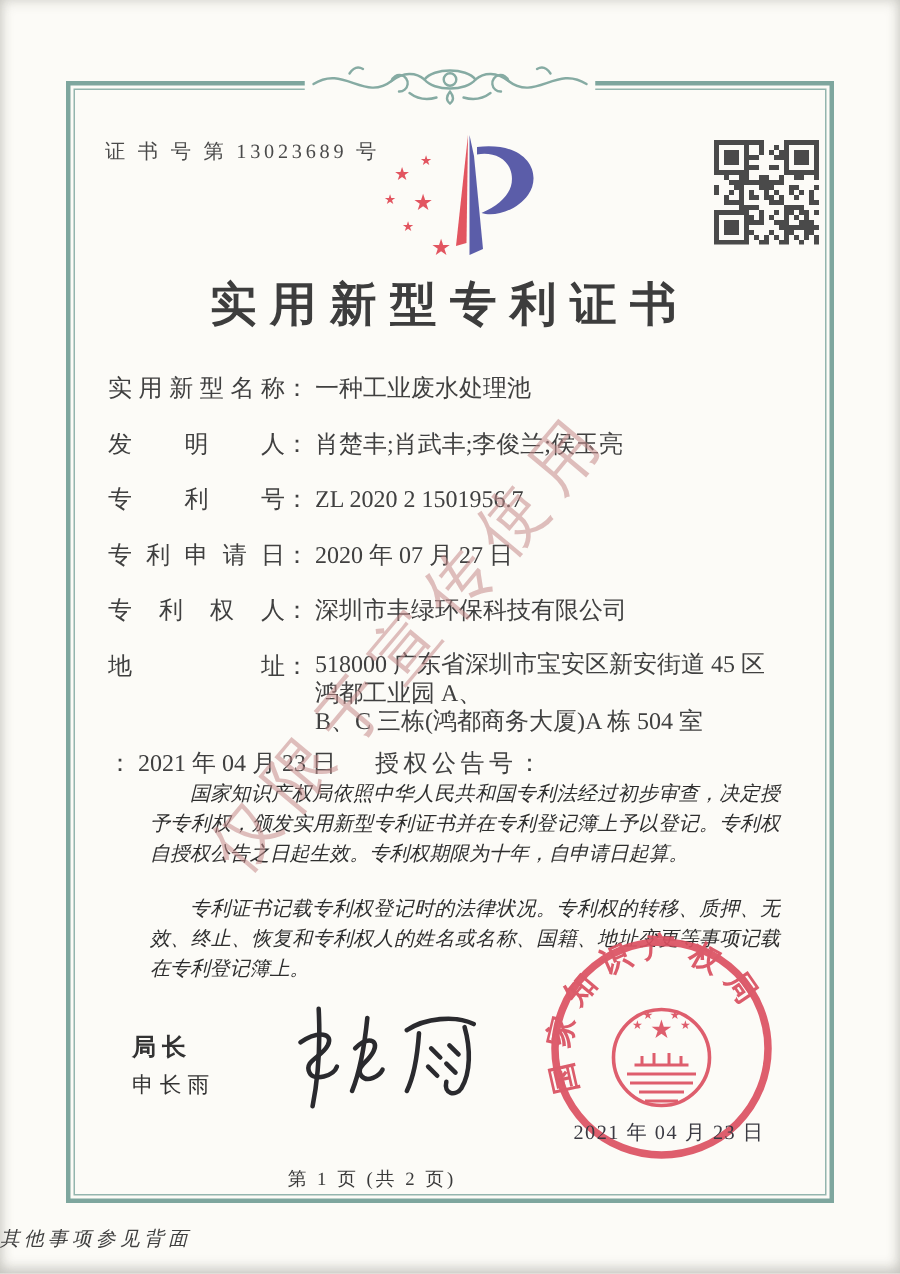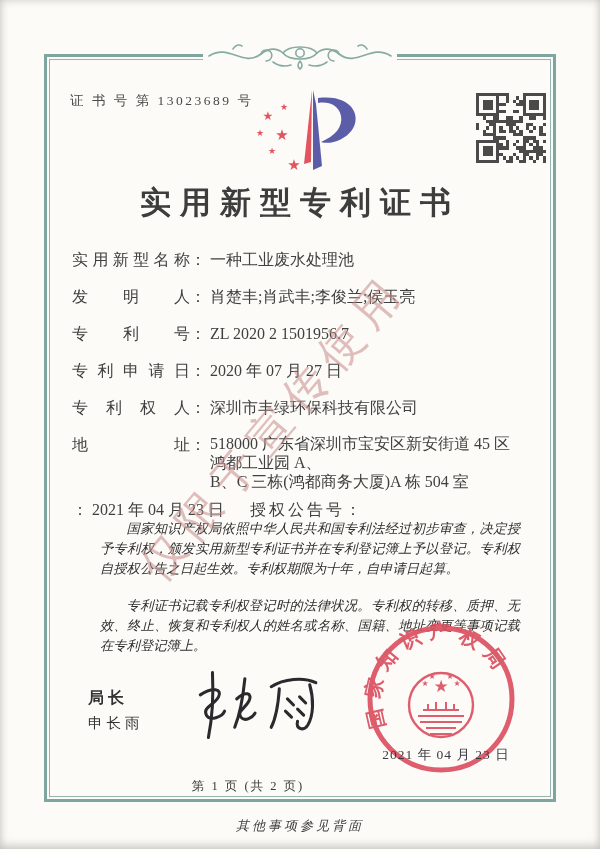--- a/index.html
+++ b/index.html
@@ -34,21 +34,21 @@
   
   .sig-title{position:absolute;left:88px;top:688px;font-size:16px;color:#333;letter-spacing:4px;font-weight:bold;}
   .sig-name{position:absolute;left:88px;top:714px;font-size:14.5px;color:#333;letter-spacing:4px;text-align:right;}
   .sig-script{position:absolute;left:178px;top:662px;width:152px;height:86px;}
   
   .seal{position:absolute;left:362px;top:620px;width:158px;height:158px;z-index:6;opacity:.92;}
   .seal-date{position:absolute;left:370px;top:746px;width:152px;text-align:center;font-size:13.5px;
              color:#3a3a42;letter-spacing:1px;z-index:7;}
   
   .pageno{position:absolute;left:0;top:778px;width:496px;text-align:center;font-size:12.5px;color:#3a3a3a;letter-spacing:2px;}
-  .backnote{position:absolute;left:0;top:817px;width:600px;text-align:center;font-size:13px;
+  .backnote{position:absolute;left:0;top:817px;width:600px;font-size:13px;
             color:#3f3f3f;font-style:italic;letter-spacing:3px;}
   
   .watermark{position:absolute;left:150px;top:545px;z-index:5;font-size:44px;letter-spacing:11px;
              color:rgba(197,139,139,.55);white-space:nowrap;transform:rotate(-50deg);
              transform-origin:0 50%;pointer-events:none;}
 </style>
 </head>
 <body>
 
 <div class="page">

